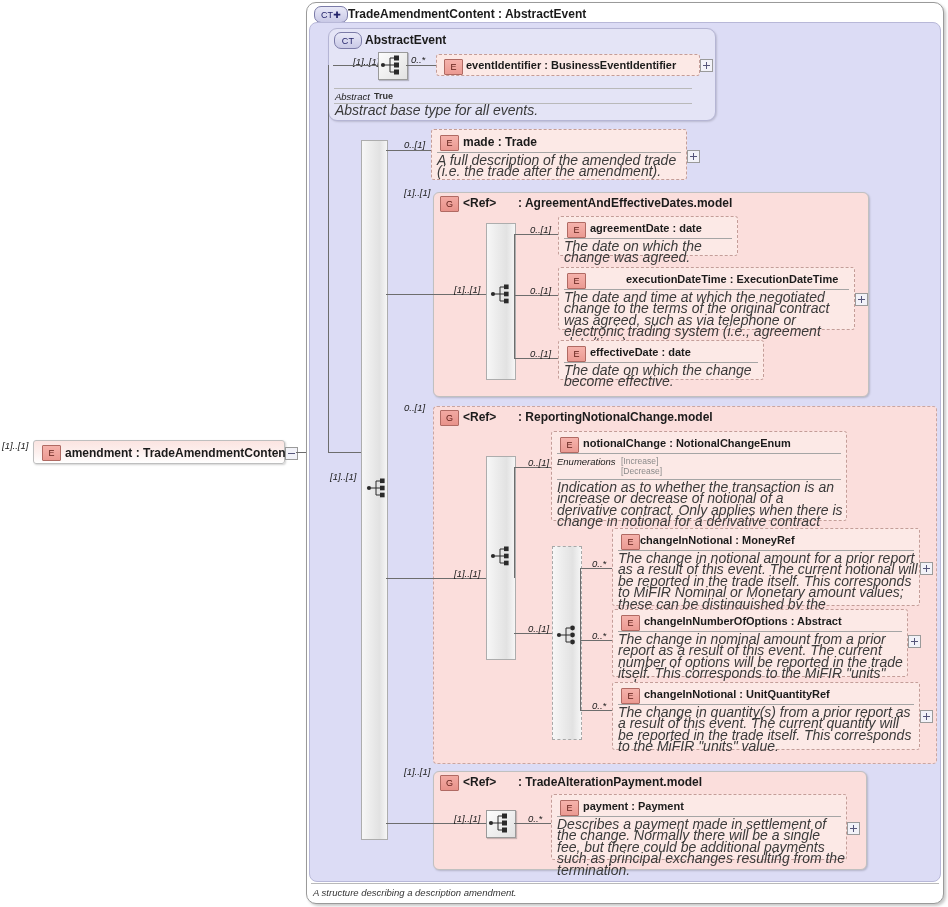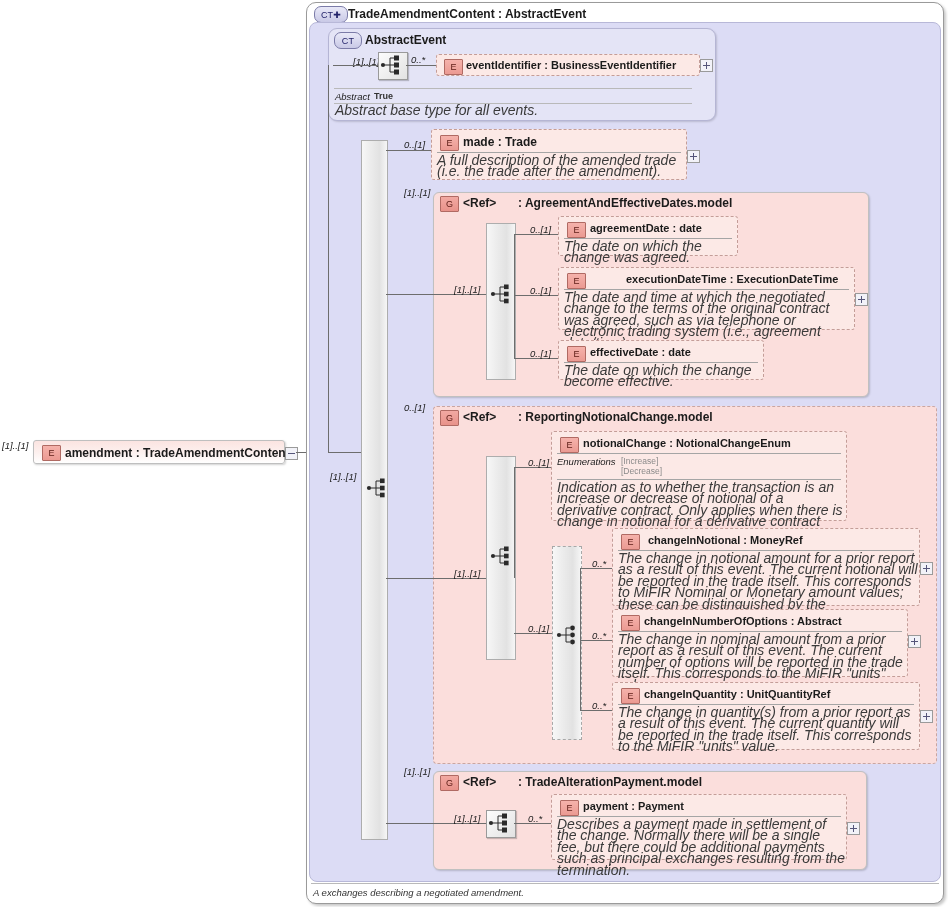--- a/index.html
+++ b/index.html
@@ -200,21 +200,21 @@
   <div class="line-h" style="left:296px;top:452px;width:32px;"></div>
 
   <div class="abs outer-ct" style="left:306px;top:2px;width:638px;height:902px;"></div>
 
   <div class="badge badge-ct plus" style="left:314px;top:6px;">CT✚</div>
   <div class="title" style="left:348px;top:7px;">TradeAmendmentContent : AbstractEvent</div>
 
   <div class="abs ct-body" style="left:309px;top:22px;width:632px;height:860px;"></div>
 
   <div class="hr" style="left:311px;top:883px;width:628px;"></div>
-  <div class="footer-note" style="left:313px;top:887px;">A exchanges describing a negotiated amendment.</div>
+  <div class="footer-note" style="left:313px;top:887px;">A structure describing a description amendment.</div>
 
   <div class="abs inner-ct" style="left:328px;top:28px;width:388px;height:93px;"></div>
   <div class="badge badge-ct" style="left:334px;top:32px;text-align:center;">CT</div>
   <div class="title" style="left:365px;top:33px;">AbstractEvent</div>
 
   <div class="card-label" style="left:353px;top:56px;">[1]..[1]</div>
 
   <div class="line-h" style="left:333px;top:65px;width:45px;"></div>
   <div class="seqicon-box" style="left:378px;top:52px;">
     <svg width="26" height="24" viewBox="0 0 26 24">
@@ -393,21 +393,21 @@
       <circle cx="16.5" cy="12" r="2.4" fill="#2a2a2a"></circle>
       <circle cx="16.5" cy="19" r="2.4" fill="#2a2a2a"></circle>
     </svg>
   </div>
 
   <div class="line-v" style="left:580px;top:568px;height:142px;"></div>
   <div class="line-h" style="left:580px;top:568px;width:32px;"></div>
   <div class="card-label" style="left:592px;top:558px;">0..*</div>
   <div class="abs elem-box" style="left:612px;top:528px;width:308px;height:78px;">
     <div class="badge badge-e" style="left:8px;top:5px;">E</div>
-    <div class="title sm" style="left:35px;top:5px;">changeInNotional : MoneyRef</div>
+    <div class="title sm" style="left:27px;top:5px;">changeInNotional : MoneyRef</div>
     <div class="hr" style="left:5px;top:21px;width:296px;background:#a5a5a5;"></div>
     <div class="desc" style="left:5px;top:24px;width:300px;">The change in notional amount for a prior report as a result of this event. The current notional will be reported in the trade itself. This corresponds to MiFIR Nominal or Monetary amount values; these can be distinguished by the esmaNotionalType indicator.</div>
   </div>
   <div class="expander" style="left:920px;top:562px;">
     <span class="bar-h"></span>
       <span class="bar-v"></span>
   </div>
 
   <div class="line-h" style="left:580px;top:640px;width:32px;"></div>
   <div class="card-label" style="left:592px;top:630px;">0..*</div>
@@ -419,21 +419,21 @@
   </div>
   <div class="expander" style="left:908px;top:635px;">
     <span class="bar-h"></span>
       <span class="bar-v"></span>
   </div>
 
   <div class="line-h" style="left:580px;top:710px;width:32px;"></div>
   <div class="card-label" style="left:592px;top:700px;">0..*</div>
   <div class="abs elem-box" style="left:612px;top:682px;width:308px;height:68px;">
     <div class="badge badge-e" style="left:8px;top:5px;">E</div>
-    <div class="title sm" style="left:31px;top:5px;">changeInQuantity : UnitQuantityRef</div>
+    <div class="title sm" style="left:31px;top:5px;">changeInNotional : UnitQuantityRef</div>
     <div class="hr" style="left:5px;top:21px;width:296px;background:#a5a5a5;"></div>
     <div class="desc" style="left:5px;top:24px;width:300px;">The change in quantity(s) from a prior report as a result of this event. The current quantity will be reported in the trade itself. This corresponds to the MiFIR "units" value.</div>
   </div>
   <div class="expander" style="left:920px;top:710px;">
     <span class="bar-h"></span>
       <span class="bar-v"></span>
   </div>
 
   <div class="line-h" style="left:386px;top:823px;width:47px;"></div>
   <div class="card-label" style="left:404px;top:766px;">[1]..[1]</div>

